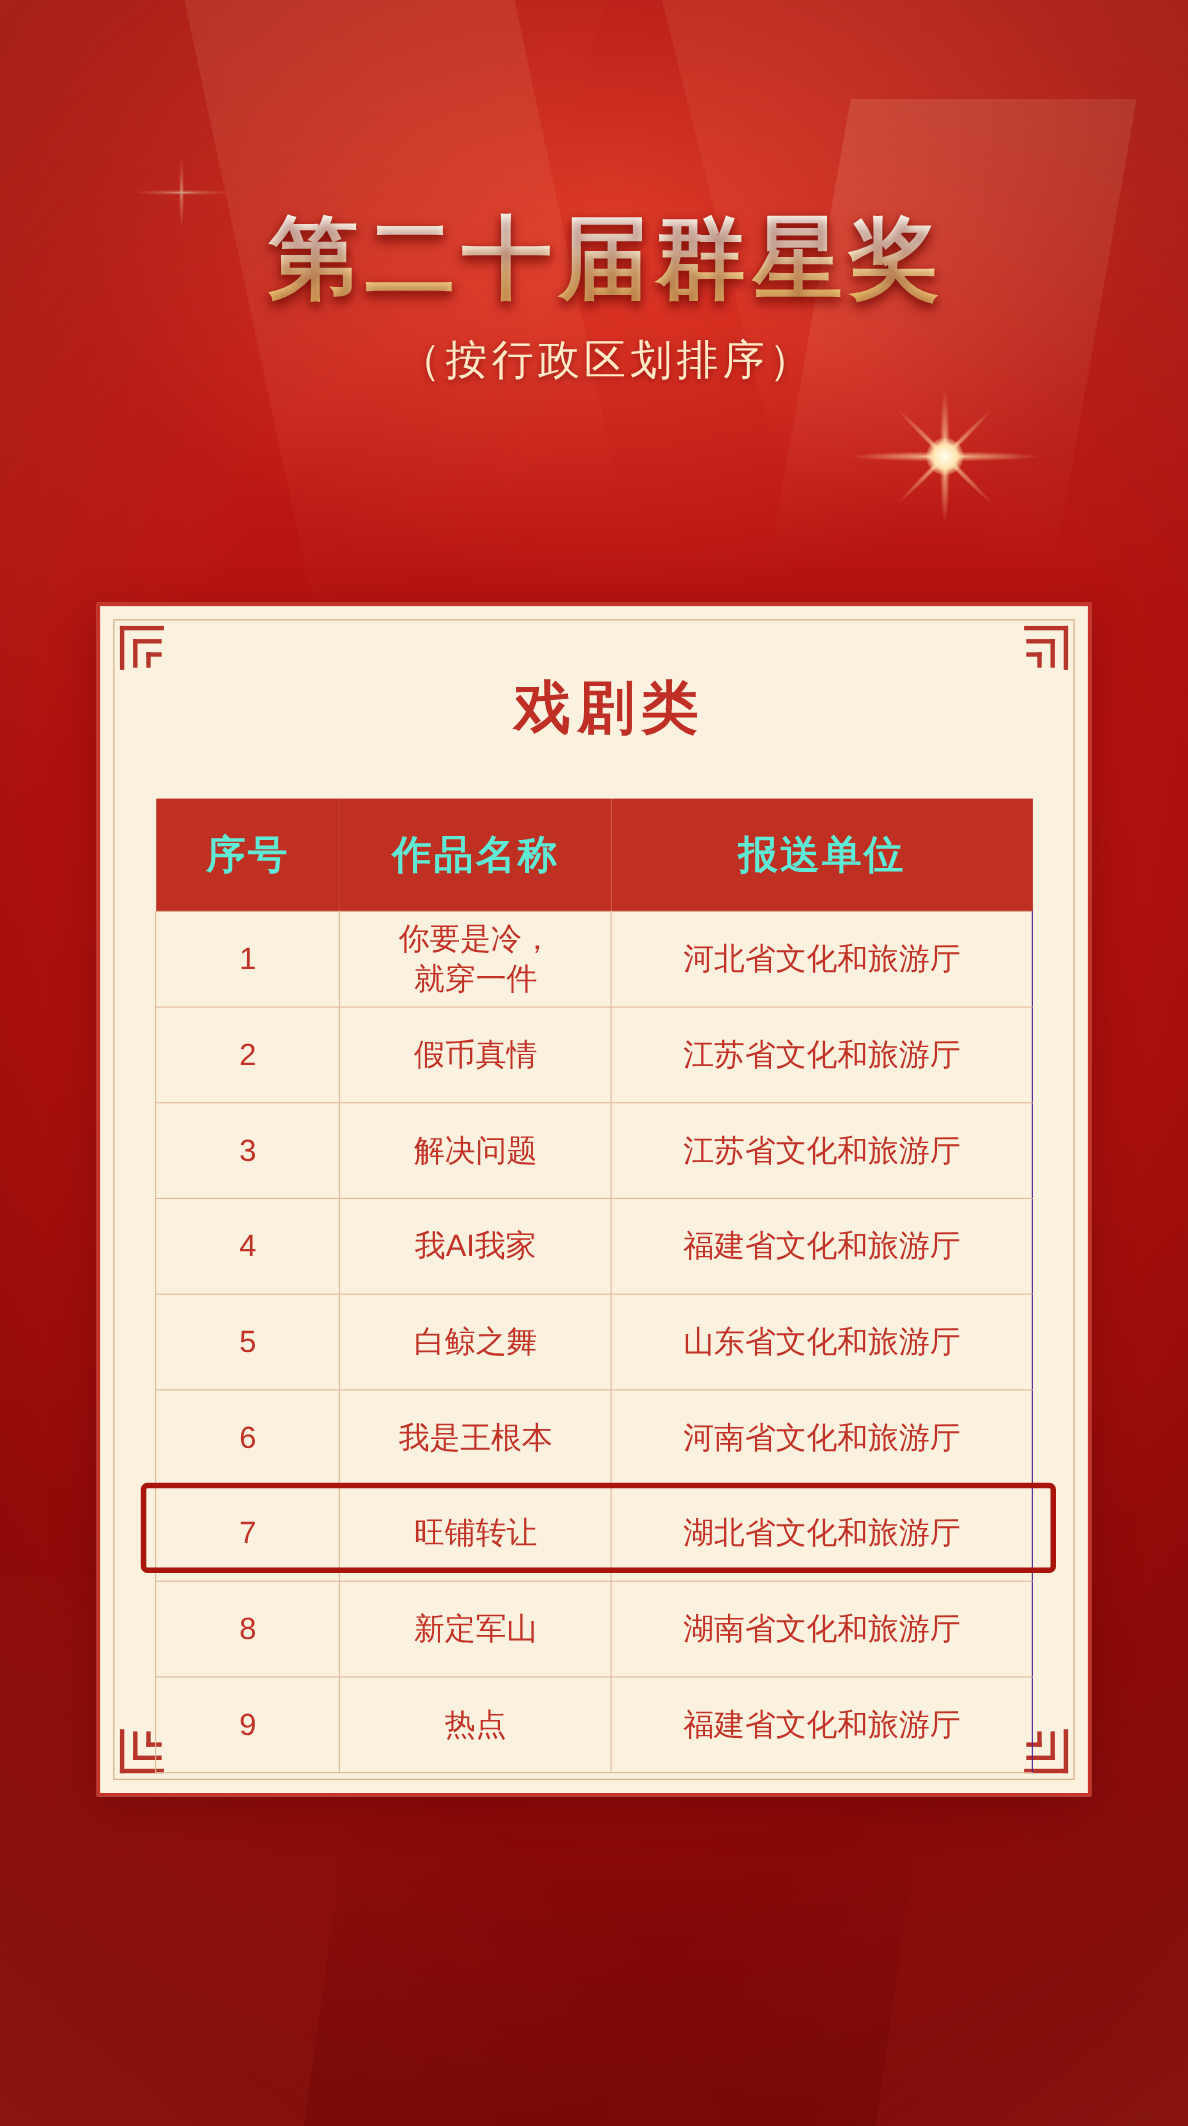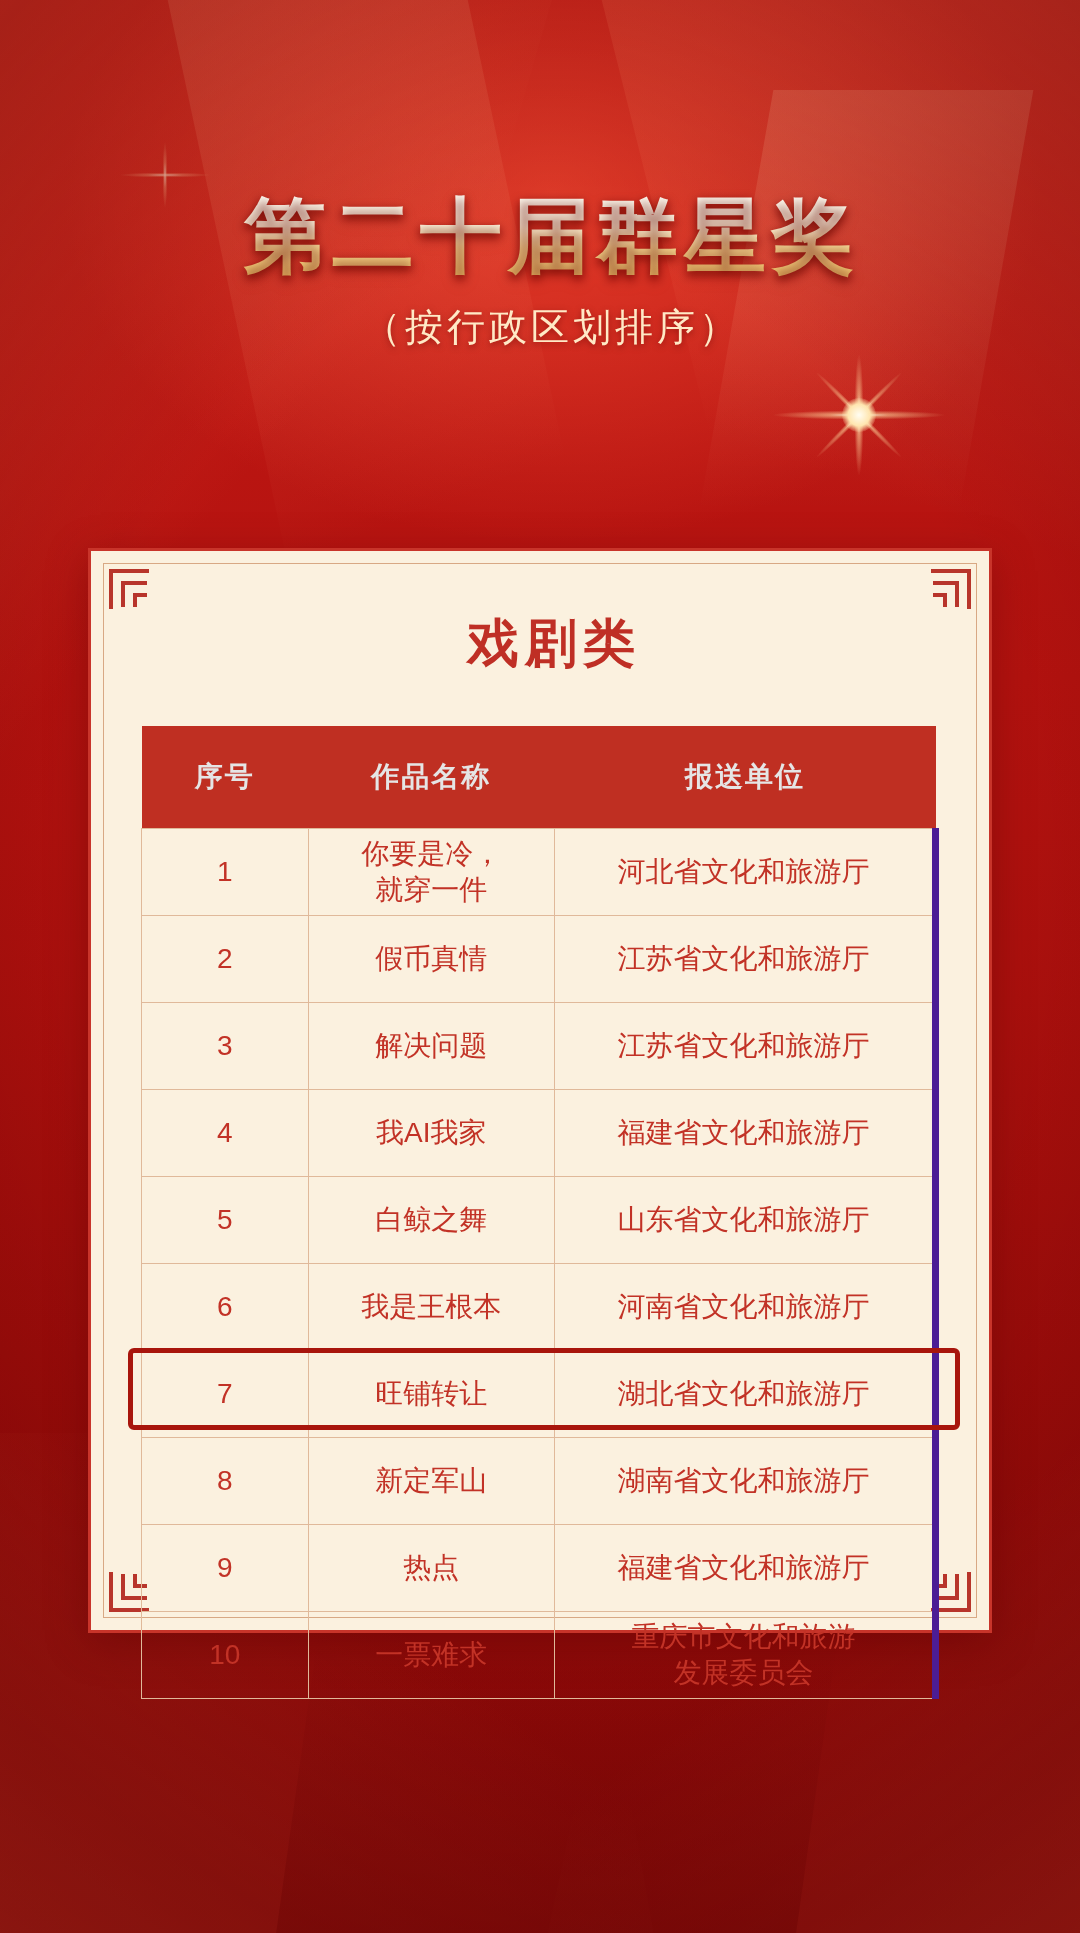--- a/index.html
+++ b/index.html
@@ -210,39 +210,39 @@
     left: 50px;
     right: 50px;
   }
   table.awards {
     width: 100%;
     border-collapse: collapse;
     table-layout: fixed;
   }
   table.awards th {
     background: #bf2f22;
-    color: #e5e5e5;
-    font-size: 28px;
+    color: #5eead4;
+    font-size: 36px;
     font-weight: bold;
     letter-spacing: 2px;
     height: 100px;
     border: none;
   }
   table.awards td {
     border: 1px solid #e0b99a;
     color: #c0392b;
     color: #c23226;
     font-size: 28px;
     text-align: center;
     height: 78px;
     line-height: 1.28;
     padding: 4px 6px;
   }
   table.awards tr td:first-child { border-left: 1px solid #e0b99a; }
-  table.awards tr td:last-child { border-right: 7px solid #4c1d95; }
+  table.awards tr td:last-child { border-right: 1px solid #4c1d95; }
   col.c-no { width: 21%; }
   col.c-name { width: 31%; }
   col.c-org { width: 48%; }
   td.two-line { line-height: 1.25; }
 
   
   tr.highlight td {
     position: relative;
   }
   .row-highlight-box {
@@ -385,26 +385,18 @@
             <tr>
               <td>8</td>
               <td>新定军山</td>
               <td>湖南省文化和旅游厅</td>
             </tr>
             <tr>
               <td>9</td>
               <td>热点</td>
               <td>福建省文化和旅游厅</td>
             </tr>
-            <tr>
-              <td>10</td>
-              <td>一票难求</td>
-              <td class="two-line">
-                <div>重庆市文化和旅游</div>
-                <div>发展委员会</div>
-              </td>
-            </tr>
           </tbody>
       </table>
     </div>
   </div>
 
 </div>
 
 </body></html>

